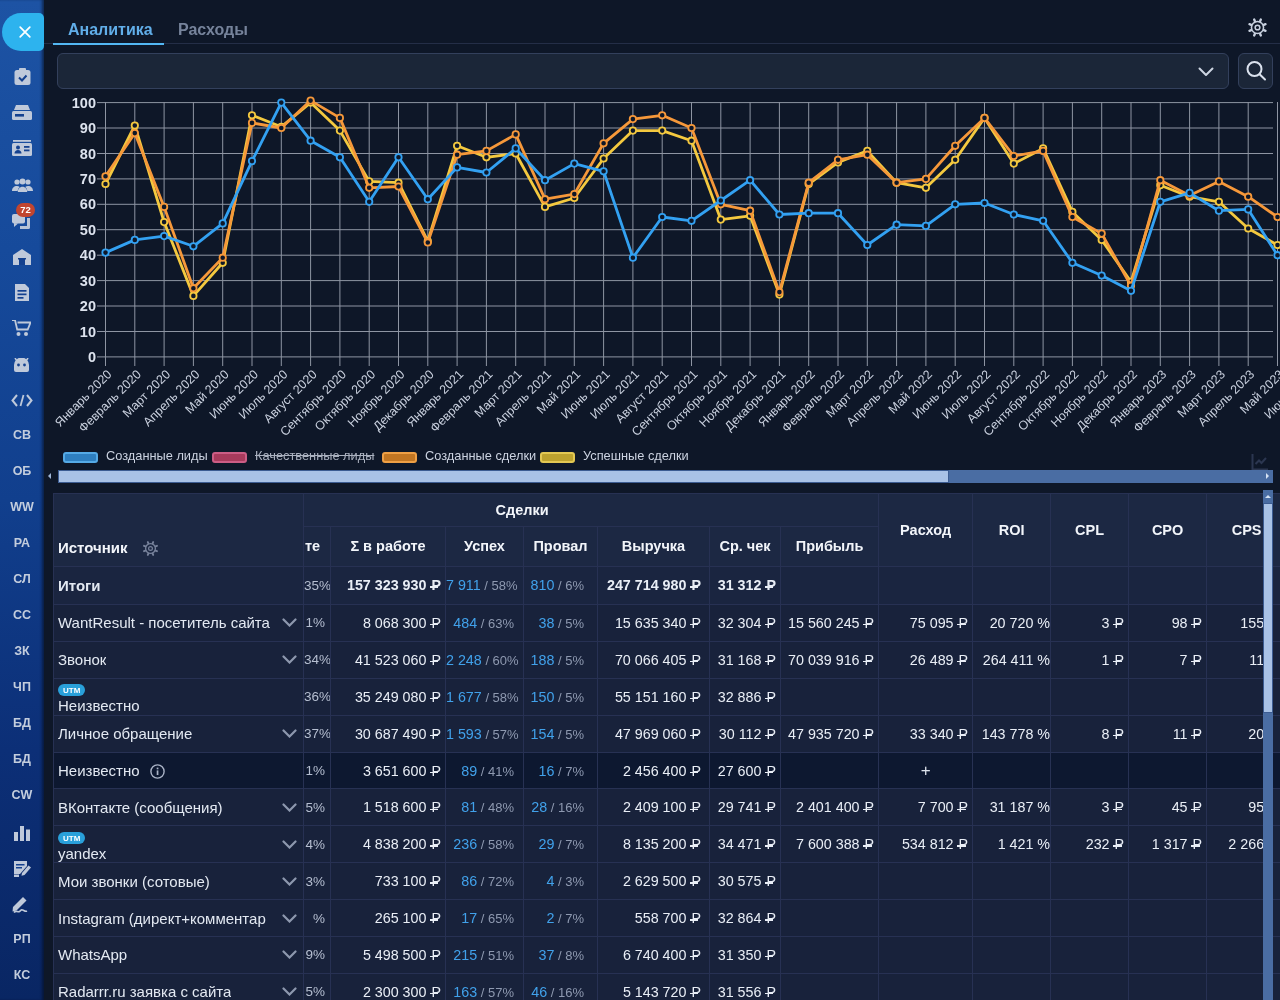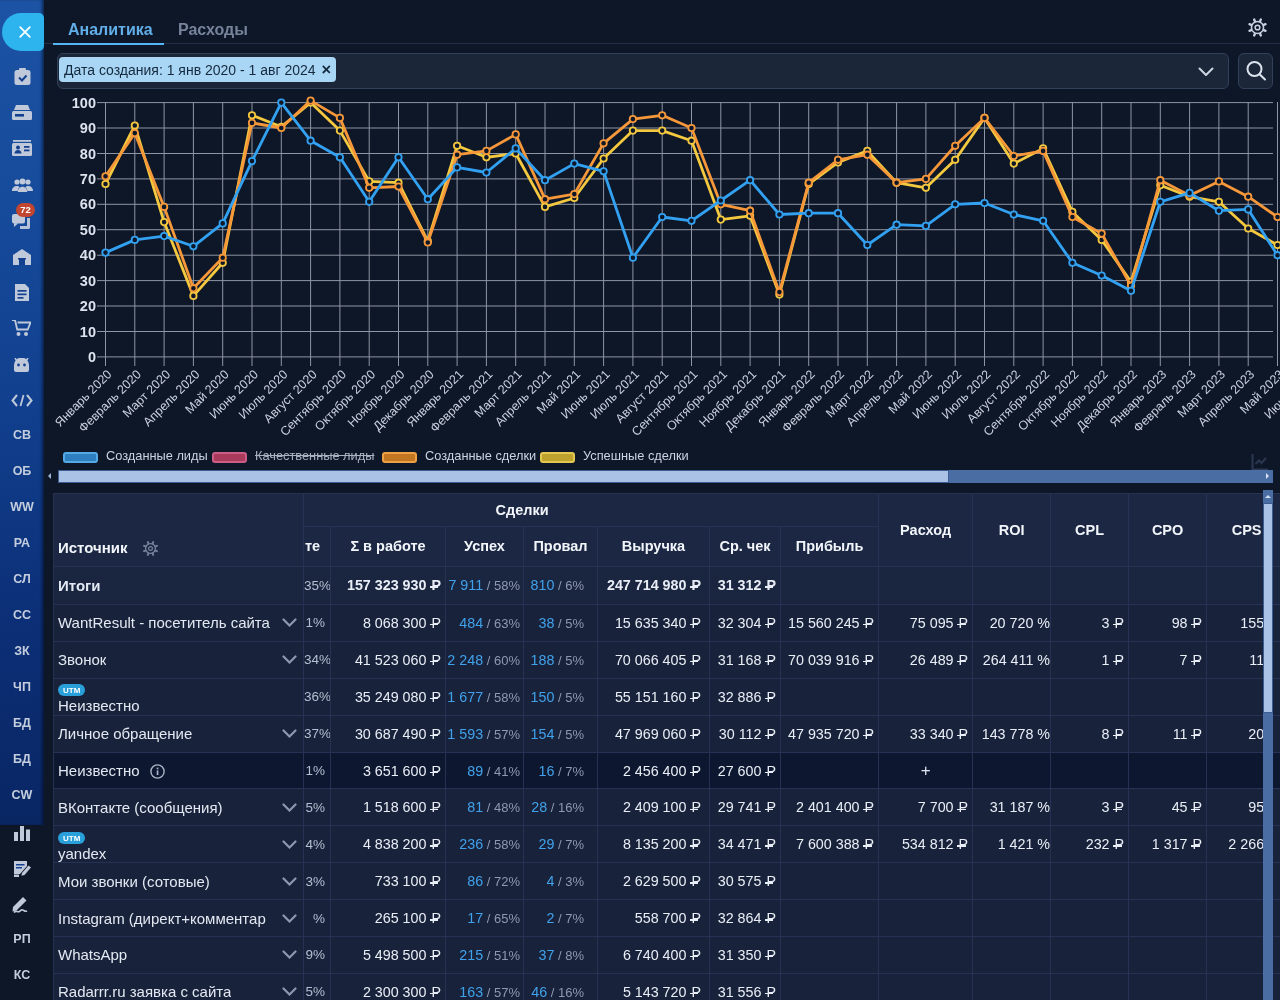--- a/index.html
+++ b/index.html
@@ -1,15 +1,15 @@
 <!DOCTYPE html>
 <html><head><meta charset="utf-8"><style>
 *{margin:0;padding:0;box-sizing:border-box}
 html,body{width:1280px;height:1000px;overflow:hidden;background:#0e1728;font-family:"Liberation Sans",sans-serif}
-.sidebar{position:absolute;left:0;top:0;width:44px;height:825px;background:linear-gradient(180deg,#1d53a4 0%,#164a9b 25%,#113f8d 50%,#0c2f77 75%,#092663 100%);box-shadow:inset -3px 0 3px -1px rgba(5,12,28,.6)}
+.sidebar{position:absolute;left:0;top:0;width:44px;height:1000px;background:linear-gradient(180deg,#1d53a4 0%,#164a9b 25%,#113f8d 50%,#0c2f77 75%,#092663 100%);box-shadow:inset -3px 0 3px -1px rgba(5,12,28,.6)}
 .pill{position:absolute;left:2px;top:13px;width:42px;height:38px;background:#2db3ee;border-radius:19px 5px 5px 19px}
 .pill svg{left:16px!important;top:12px!important;width:14px;height:14px}
 .sbt{position:absolute;width:44px;text-align:center;font-size:12.5px;font-weight:bold;color:#c3cddd}
 .main{position:absolute;left:44px;top:0;width:1236px;height:1000px;background:#0e1728}
 .topbar{position:absolute;left:0;top:0;width:1280px;height:44px}
 .tab{position:absolute;top:21px;font-size:16px;font-weight:bold}
 .tab.act{left:68px;color:#61aee9}
 .tab.ina{left:178px;color:#76839b;font-weight:bold}
 .underline{position:absolute;left:53px;top:42.5px;width:111px;height:2.5px;background:#53b7f3;z-index:2}
 .divider{position:absolute;left:44px;top:43px;width:1236px;height:1px;background:#242e47}
@@ -43,21 +43,21 @@
 tbody tr.dark td{background:#0d1830}
 td.src{text-align:left;padding:0 6px 0 4px;font-size:15px;color:#e3e9f2}
 .srcflex{display:flex;align-items:center;justify-content:space-between}
 .nm{overflow:hidden;white-space:nowrap}
 .chv{flex:none;margin-left:4px}
 td.pct{text-align:right;padding-right:5px;color:#b6bfd1;font-size:13.5px}
 tbody tr.itog td.pct{font-weight:normal}
 td.num{text-align:right;padding-right:4px}
 td.pad14{padding-right:13px}
 td.p8{padding-right:8px}
-td.p3{padding-right:3px}
+td.p3{padding-right:9px}
 td.p2{padding-right:0}
 td.cps{padding-right:22px}
 td.plus{text-align:center;padding-right:0;font-size:17px;color:#dfe5ee}
 .bl{color:#41a1ea}
 .gr{color:#8e99b0;font-size:13px}
 .utm{display:inline-block;background:#29a0da;color:#fff;font-size:8px;font-weight:bold;border-radius:7px;padding:1.5px 5px;margin-bottom:1px}
 .dotted{border-bottom:1px dotted #97a2b8}
 .inf{vertical-align:-2.5px;margin-left:6px}
 .rub{position:relative;display:inline-block}
 .rub:after{content:"";position:absolute;left:-1.5px;bottom:5.5px;width:8.5px;height:1.4px;background:currentColor}
@@ -77,21 +77,20 @@
       <line x1="14.98" y1="19.21" x2="15.79" y2="21.15" stroke="#c7d0de" stroke-width="2.7" stroke-linecap="round"></line>
       <line x1="9.02" y1="19.21" x2="8.21" y2="21.15" stroke="#c7d0de" stroke-width="2.7" stroke-linecap="round"></line>
       <line x1="4.79" y1="14.98" x2="2.85" y2="15.79" stroke="#c7d0de" stroke-width="2.7" stroke-linecap="round"></line>
       <line x1="4.79" y1="9.02" x2="2.85" y2="8.21" stroke="#c7d0de" stroke-width="2.7" stroke-linecap="round"></line>
       <line x1="9.02" y1="4.79" x2="8.21" y2="2.85" stroke="#c7d0de" stroke-width="2.7" stroke-linecap="round"></line>
       <line x1="14.98" y1="4.79" x2="15.79" y2="2.85" stroke="#c7d0de" stroke-width="2.7" stroke-linecap="round"></line>
       <line x1="19.21" y1="9.02" x2="21.15" y2="8.21" stroke="#c7d0de" stroke-width="2.7" stroke-linecap="round"></line>
     </svg>
 </div>
 <div class="fbar">
-  <div class="chip">Дата создания: 1 янв 2020 - 1 авг 2024<span class="chx">×</span></div>
   <svg style="position:absolute;right:14px;top:13px" width="16" height="10" viewBox="0 0 16 10">
       <path d="M1.5 1.5 L8 8 L14.5 1.5" stroke="#cdd5e2" stroke-width="2" fill="none" stroke-linecap="round" stroke-linejoin="round"></path>
     </svg>
 </div>
 <div class="searchbtn"><svg width="22" height="22" viewBox="0 0 22 22">
       <circle cx="9.5" cy="9" r="7" stroke="#dbe2ee" stroke-width="2" fill="none"></circle>
       <line x1="14.6" y1="14.3" x2="20" y2="19.5" stroke="#dbe2ee" stroke-width="2" stroke-linecap="round"></line>
     </svg></div>
 <svg class="chart" width="1280" height="351" viewBox="0 95 1280 351" style="position:absolute;left:0;top:95px">
 <line x1="97" y1="356.9" x2="1273" y2="356.9" stroke="#8e95a3" stroke-width="1"></line>

